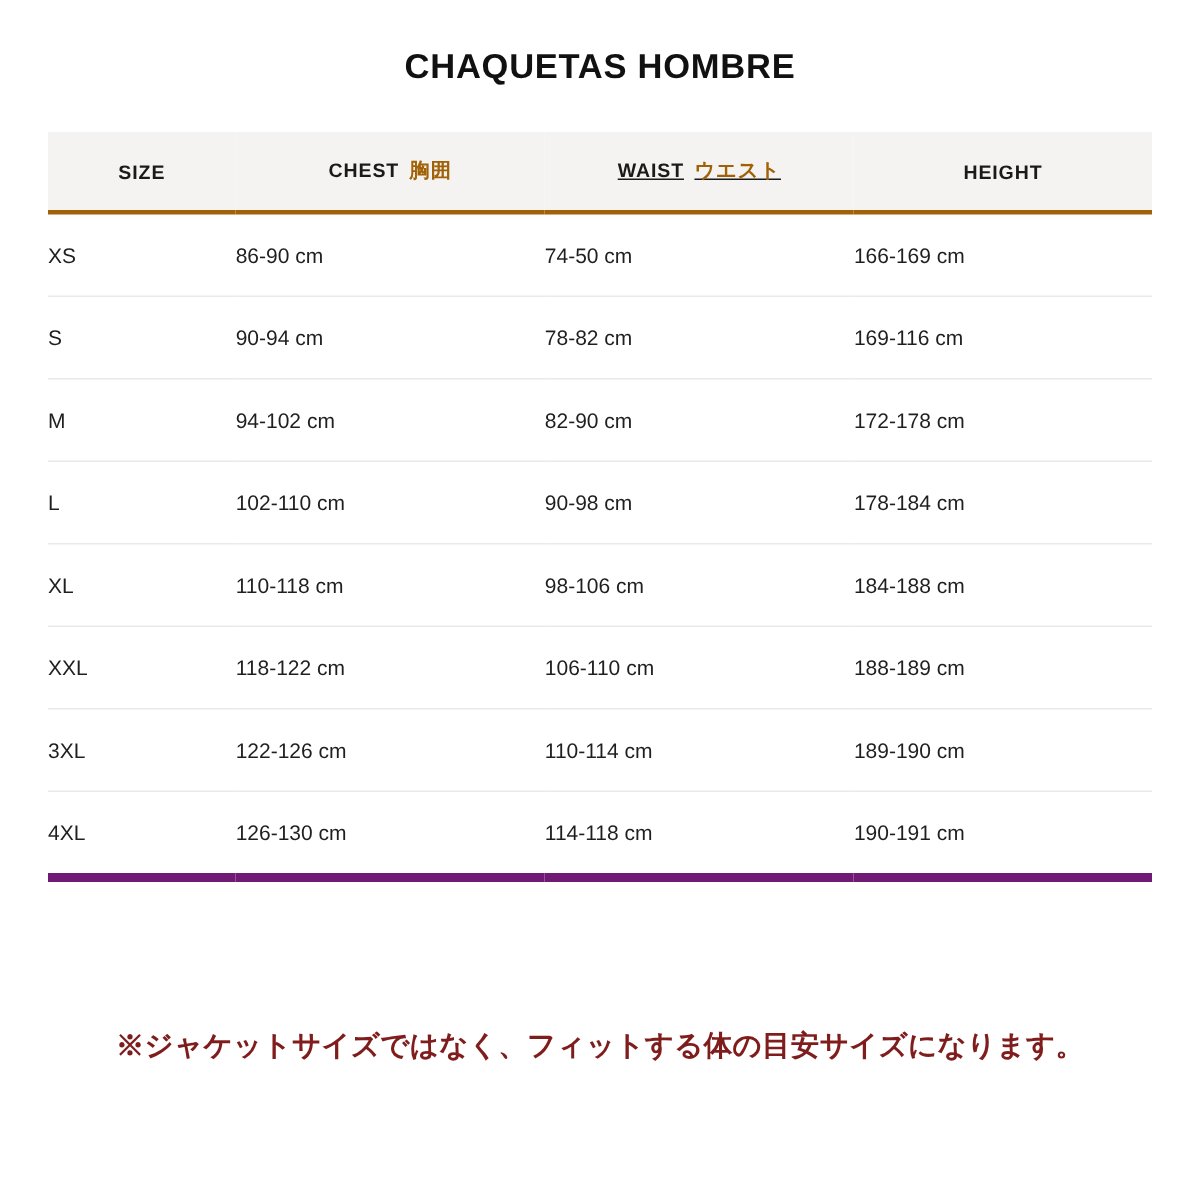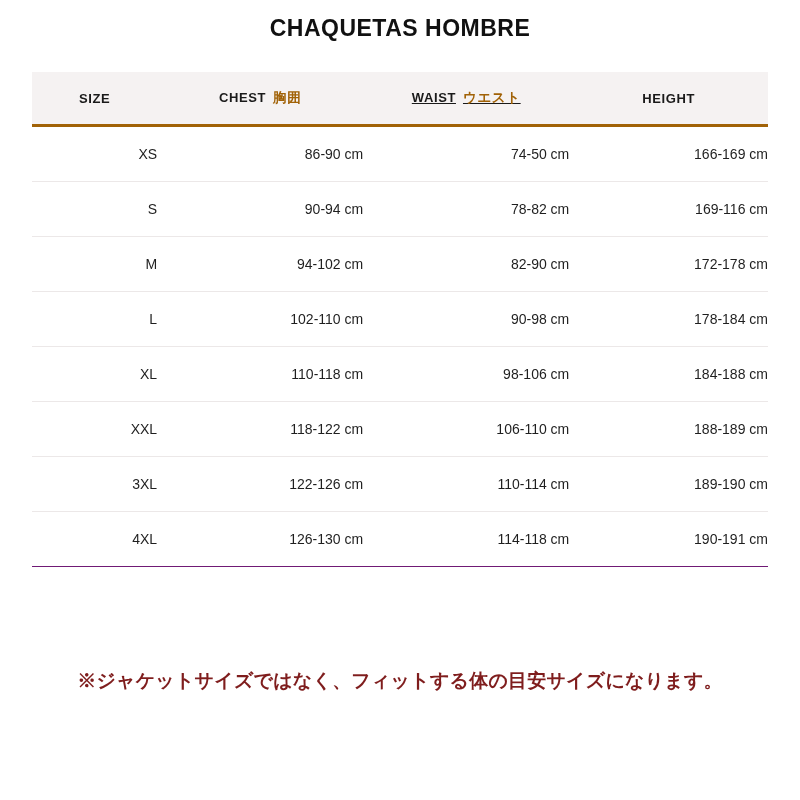--- a/index.html
+++ b/index.html
@@ -20,21 +20,21 @@
     height: 800px;
     box-sizing: border-box;
   }
   .title {
     text-align: center;
     font-size: 23px;
     font-weight: bold;
     letter-spacing: 0.5px;
     color: #111111;
     padding-top: 15px;
-    margin: 0;
+    margin: 16px;
   }
   .table-wrap {
     margin: 30px 32px 0 32px;
   }
   table.size-table {
     width: 100%;
     border-collapse: collapse;
     table-layout: fixed;
   }
   table.size-table thead tr {
@@ -55,26 +55,26 @@
   th.col-height { width: 27%; }
   .jp-label {
     color: #a16207;
     font-weight: bold;
     margin-left: 7px;
     font-size: 13.5px;
   }
   table.size-table td {
     font-size: 14px;
     color: #1f1f1f;
-    text-align: right;
+    text-align: left;
     padding: 19px 0 19px 0;
     border-bottom: 1px solid #ece8e8;
   }
   table.size-table tbody tr:last-child td {
-    border-bottom: 1px solid #701a75;
+    border-bottom: 6px solid #701a75;
   }
   .note {
     position: absolute;
     left: 0;
     right: 0;
     top: 668px;
     text-align: center;
     color: #7f1d1d;
     font-weight: bold;
     font-size: 19px;

